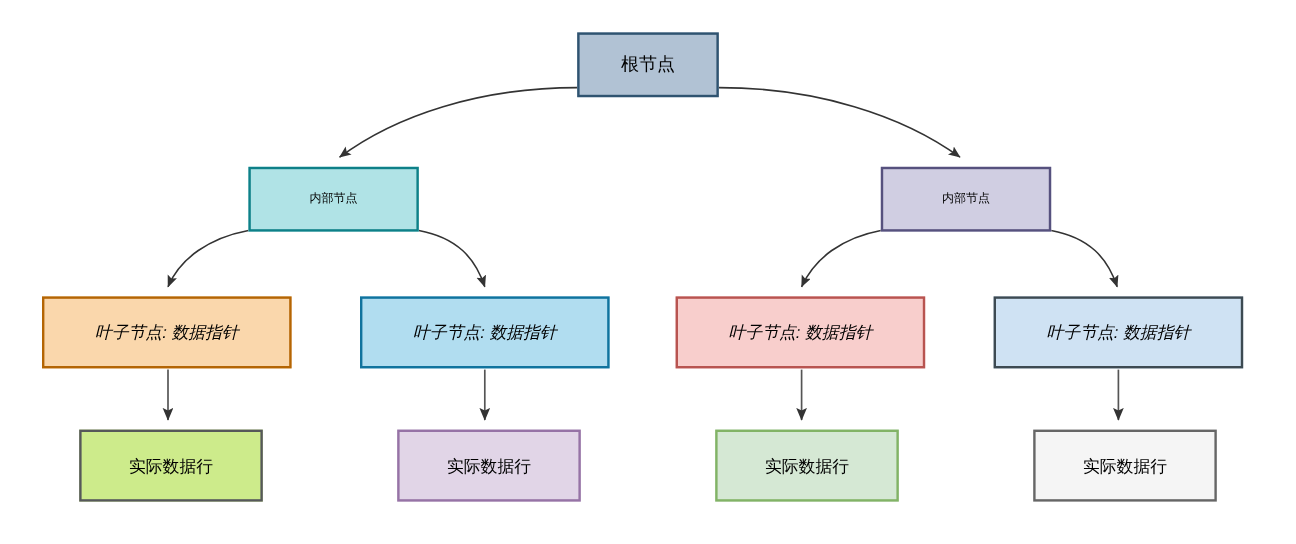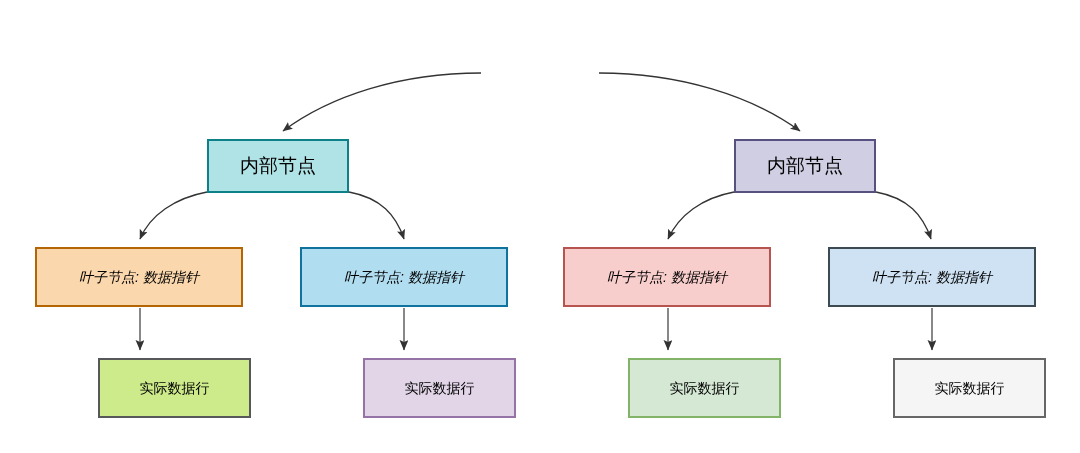--- a/index.html
+++ b/index.html
@@ -36,23 +36,23 @@
     border-width: 2px;
     color: #000000;
     line-height: 1.2;
     white-space: nowrap;
   }
   .node-label {
     display: block;
     padding: 0 4px;
   }
   .root-node    { font-size: 15px; }
-  .internal-node{ font-size: 19px; }
+  .internal-node{ font-size: 10px; }
   .leaf-node    { font-size: 14px; font-style: italic; }
-  .data-node    { font-size: 14px; margin-left: 32px; }
+  .data-node    { font-size: 14px; }
 </style>
 </head>
 <body>
 
 <div id="diagram-canvas" style="background: rgb(255, 255, 255);">
 
   <svg id="edge-layer" viewBox="0 0 1080 453" xmlns="http://www.w3.org/2000/svg">
     <defs>
       <marker id="arrowhead" markerWidth="9" markerHeight="9" refX="7.2" refY="3.2" orient="auto" markerUnits="strokeWidth">
         <path d="M0,0 L7.6,3.2 L0,6.4 L1.5,3.2 z" fill="#333333"></path>
@@ -70,20 +70,23 @@
     <path d="M 734,192 C 702,198 679,215 668,239" fill="none" stroke="#333333" stroke-width="1.3" marker-end="url(#arrowhead)"></path>
 
     <path d="M 876,192 C 908,198 923,215 931,239" fill="none" stroke="#333333" stroke-width="1.3" marker-end="url(#arrowhead)"></path>
 
     <path d="M 140,308 L 140,350" fill="none" stroke="#555555" stroke-width="1.4" marker-end="url(#arrowhead)"></path>
     <path d="M 404,308 L 404,350" fill="none" stroke="#555555" stroke-width="1.4" marker-end="url(#arrowhead)"></path>
     <path d="M 668,308 L 668,350" fill="none" stroke="#555555" stroke-width="1.4" marker-end="url(#arrowhead)"></path>
     <path d="M 932,308 L 932,350" fill="none" stroke="#555555" stroke-width="1.4" marker-end="url(#arrowhead)"></path>
   </svg>
 
+  <div class="node root-node" data-node="diagram.nodes.0" style="left: 481px; top: 27px; width: 118px; height: 54px; background: rgb(177, 194, 212); border-color: rgb(47, 83, 112);">
+    <span class="node-label">根节点</span>
+  </div>
 
   <div class="node internal-node" data-node="diagram.nodes.1" style="left: 207px; top: 139px; width: 142px; height: 54px; background: rgb(176, 227, 230); border-color: rgb(14, 128, 136);">
     <span class="node-label">内部节点</span>
   </div>
 
   <div class="node internal-node" data-node="diagram.nodes.2" style="left: 734px; top: 139px; width: 142px; height: 54px; background: rgb(208, 206, 226); border-color: rgb(86, 81, 126);">
     <span class="node-label">内部节点</span>
   </div>
 
   <div class="node leaf-node" data-node="diagram.nodes.3" style="left: 35px; top: 247px; width: 208px; height: 60px; background: rgb(250, 215, 172); border-color: rgb(180, 101, 4);">

